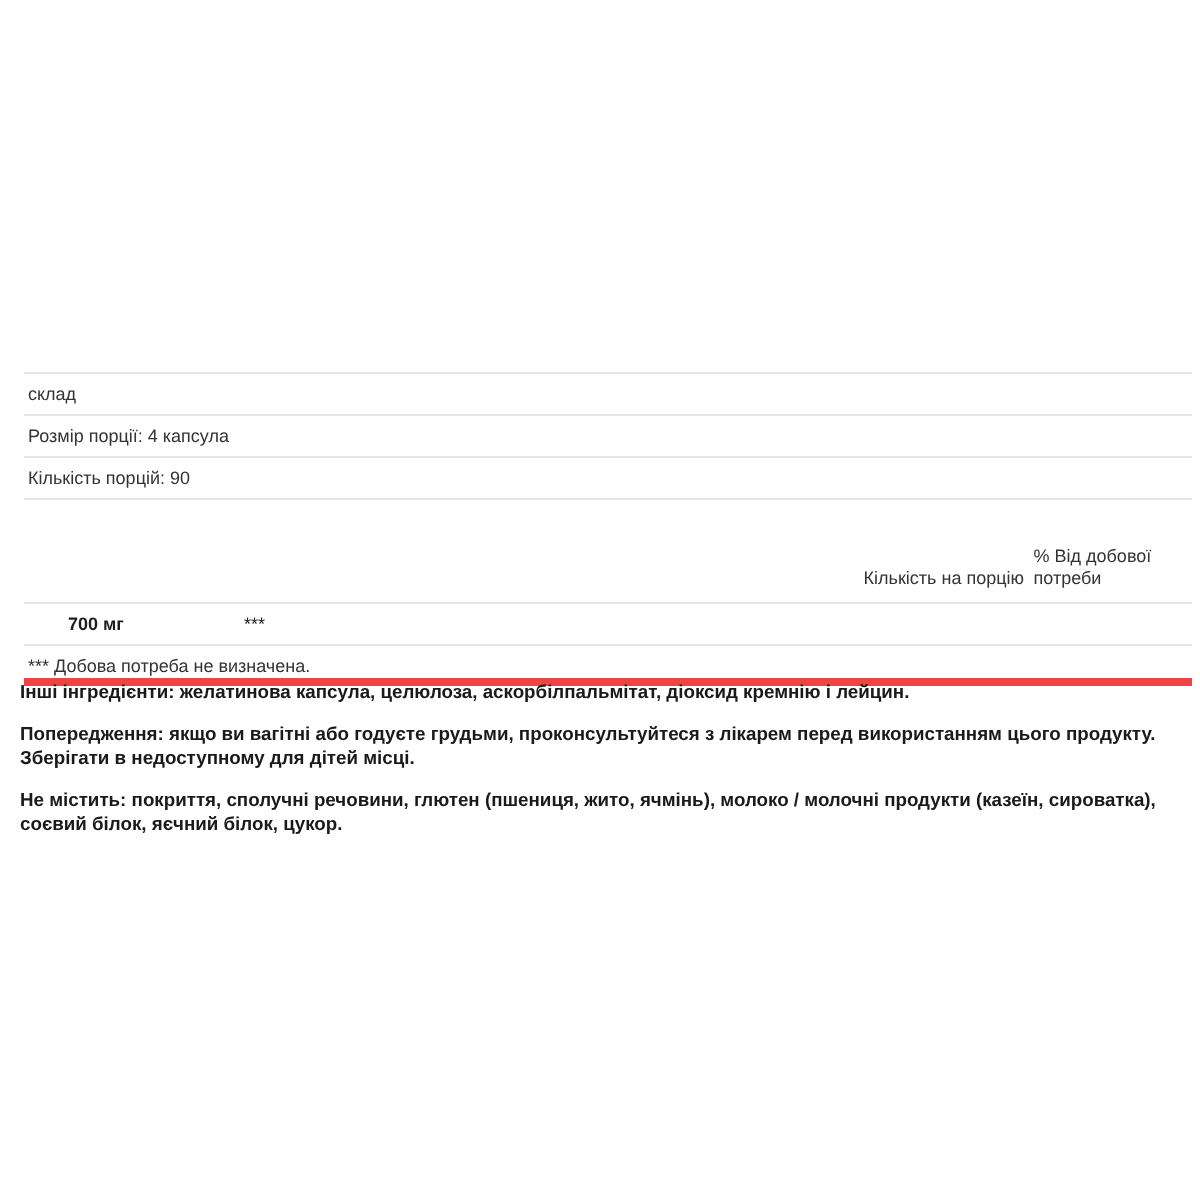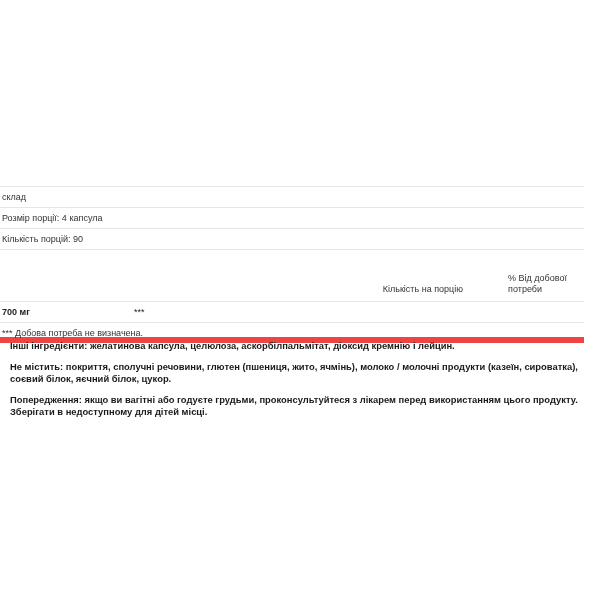--- a/index.html
+++ b/index.html
@@ -1,27 +1,27 @@
 <!DOCTYPE html>
 <html><head>
 <meta charset="utf-8">
 <style>
   html, body { margin: 0; padding: 0; background: #ffffff; }
   body { width: 600px; height: 600px; position: relative; overflow: hidden;
          font-family: "Liberation Sans", sans-serif; color: #222; }
-  .facts { position: absolute; left: 0; top: 186px; width: 584px; }
+  .facts { position: absolute; left: 12px; top: 186px; width: 584px; }
   .row { border-top: 1px solid #e6e6e6; font-size: 9px; line-height: 11px; color: #333;
          padding: 5px 2px 4px 2px; display: flex; box-sizing: border-box; }
   .row.simple { height: 21px; }
   .row.header { height: 52px; align-items: flex-end; padding-bottom: 6px; }
   .row.ingredient { height: 21px; font-weight: bold; color: #1e1e1e; }
-  .row.foot { height: 21px; border-bottom: 6px solid #ef4444; }
+  .row.foot { height: 21px; border-bottom: 4px solid #ef4444; }
   .c1 { width: 412px; }
-  .c2 { width: 88px; }
-  .c3 { width: 80px; margin-left: 44px; }
+  .c2 { width: 88px; margin-left: 20px; }
+  .c3 { width: 80px; }
   .notes { position: absolute; left: 10px; top: 340px; width: 580px;
            font-size: 9.4px; line-height: 12px; font-weight: bold; color: #1a1a1a; }
   .notes p { margin: 0 0 9px 0; }
 </style>
 </head>
 <body>
 
 <div class="facts">
   <div class="row simple">
     <span>склад</span>
@@ -41,15 +41,15 @@
     <span class="c2">700 мг</span>
     <span class="c3" style="font-weight:normal">***</span>
   </div>
   <div class="row foot">
     <span>*** Добова потреба не визначена.</span>
   </div>
 </div>
 
 <div class="notes">
   <p>Інші інгредієнти: желатинова капсула, целюлоза, аскорбілпальмітат, діоксид кремнію і лейцин.</p>
+  <p>Попередження: якщо ви вагітні або годуєте грудьми, проконсультуйтеся з лікарем перед використанням цього продукту. Зберігати в недоступному для дітей місці.</p>
   <p>Не містить: покриття, сполучні речовини, глютен (пшениця, жито, ячмінь), молоко / молочні продукти (казеїн, сироватка), соєвий білок, яєчний білок, цукор.</p>
-  <p>Попередження: якщо ви вагітні або годуєте грудьми, проконсультуйтеся з лікарем перед використанням цього продукту. Зберігати в недоступному для дітей місці.</p>
 </div>
 
 </body></html>

